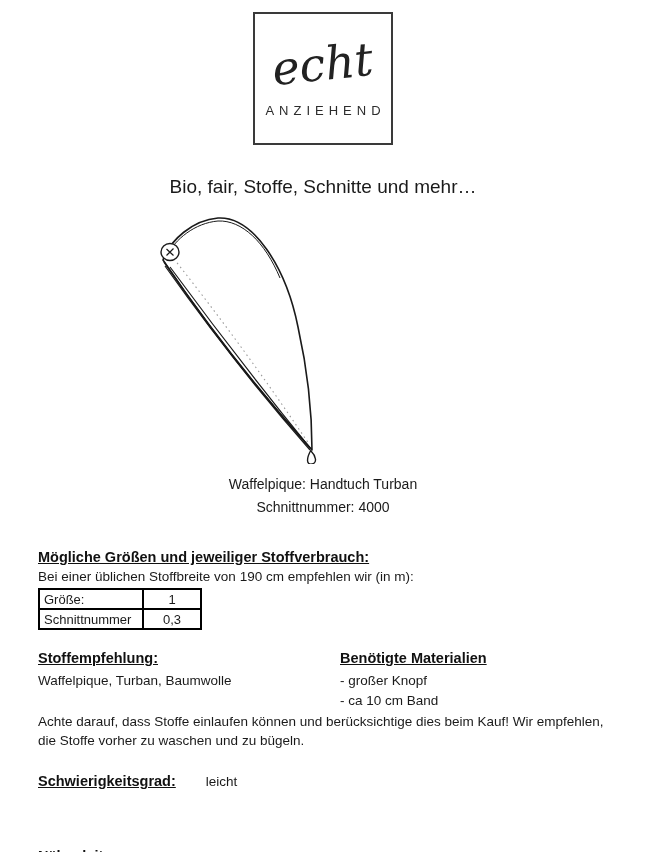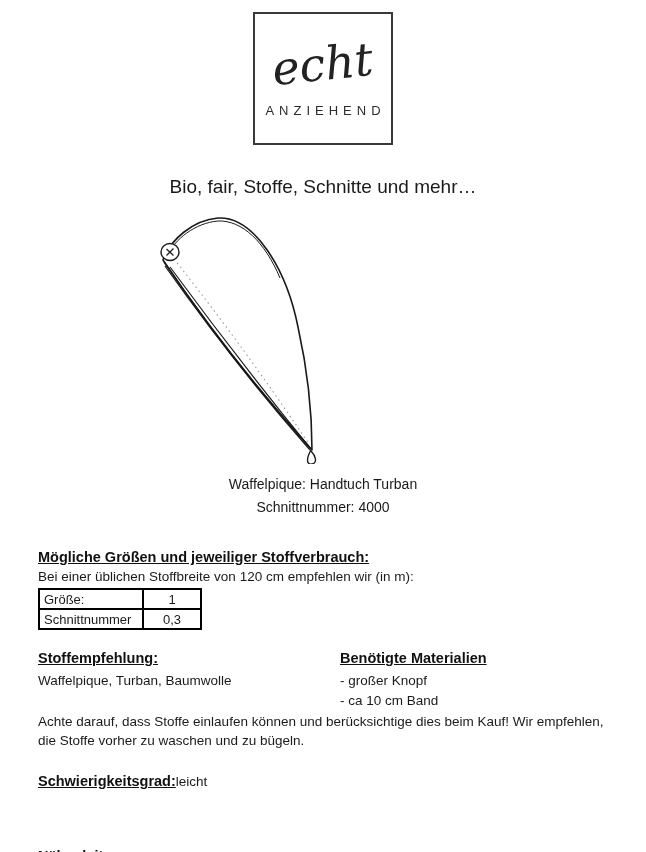--- a/index.html
+++ b/index.html
@@ -96,20 +96,21 @@
     width:580px;
     font-size:13.5px;
     line-height:19px;
   }
 
   .difficulty { position:absolute; top:772px; left:38px; }
   .difficulty .value {
     font-size:13.5px;
     font-weight:normal;
     text-decoration:none;
+    margin-left:30px;
     color:#1a1a1a;
   }
 
   .instructions-heading { position:absolute; top:826px; left:38px;margin-top:22px; }
 </style>
 </head>
 <body>
 
 <div class="page">
 
@@ -137,21 +138,21 @@
     <ellipse cx="52" cy="40" rx="9" ry="8.5" stroke="#1a1a1a" stroke-width="1.4" fill="#ffffff"></ellipse>
     <path d="M 48.5 37 L 55.5 43.5 M 55.5 36.5 L 48.5 43.5" stroke="#1a1a1a" stroke-width="1.2"></path>
   </svg>
 
   <div class="pattern-name">
     <div>Waffelpique: Handtuch Turban</div>
     <div>Schnittnummer: 4000</div>
   </div>
 
   <div class="sec-heading sizes-heading">Mögliche Größen und jeweiliger Stoffverbrauch:</div>
-  <div class="body-text sizes-intro">Bei einer üblichen Stoffbreite von 120 cm empfehlen wir (in m):</div>
+  <div class="body-text sizes-intro">Bei einer üblichen Stoffbreite von 190 cm empfehlen wir (in m):</div>
 
   <table class="size-table">
     <tbody>
       <tr>
         <td class="lbl">Größe:</td>
         <td class="val">1</td>
       </tr>
       <tr>
         <td class="lbl">Schnittnummer</td>
         <td class="val">0,3</td>

